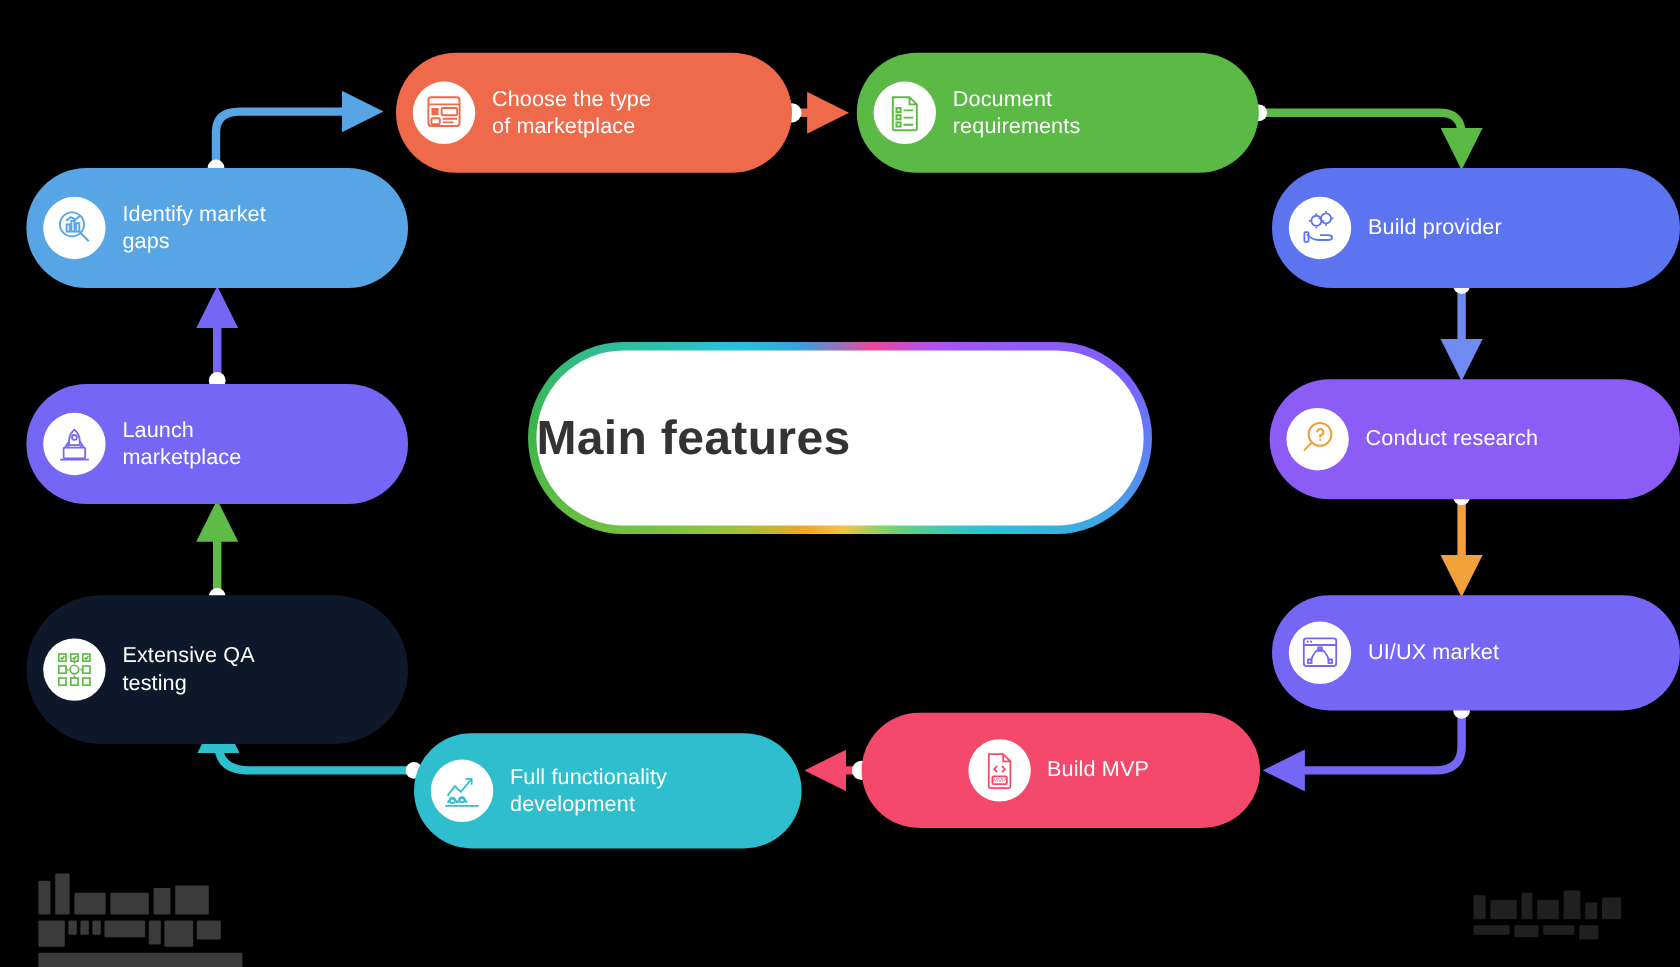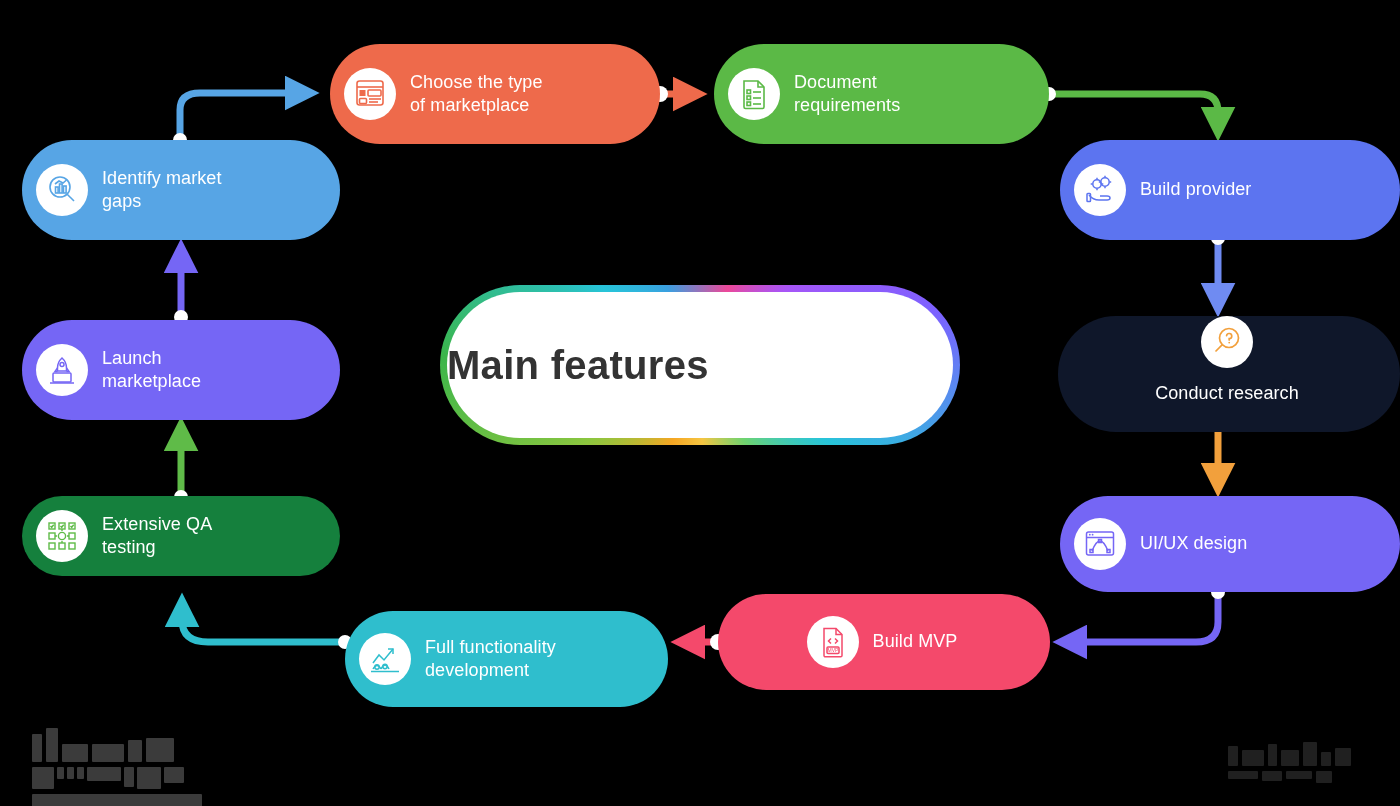--- a/index.html
+++ b/index.html
@@ -235,33 +235,33 @@
         <circle cx="17" cy="11.5" r="2"></circle>
         <path d="M12.5 15 l-2.5 3.5 h2.5 M21.5 15 l2.5 3.5 h-2.5"></path>
         <rect x="8" y="20" width="18" height="9" rx="1"></rect>
         <path d="M5 30 h24"></path>
       </svg>
     </span>
     <span class="lbl">Launch
 marketplace</span>
   </div>
 
-  <div class="node" style="left:1058px; top:316px; width:342px; height:116px; background:#0f172a;flex-direction:column;">
+  <div class="node" style="left:1058px; top:316px; width:342px; height:100px; background:#8b5cf6;">
     <span class="ic">
       <svg width="34" height="34" viewBox="0 0 34 34" fill="none" stroke="#f2a03c" stroke-width="1.7">
         <circle cx="19" cy="13" r="9.5"></circle>
         <line x1="12.3" y1="19.7" x2="5.5" y2="26.5"></line>
         <path d="M16.6 10.6 a2.6 2.6 0 1 1 2.6 3.1 v1.2" stroke-linecap="round"></path>
         <circle cx="19.2" cy="17.6" r="0.9" fill="#f2a03c" stroke="none"></circle>
       </svg>
     </span>
     <span class="lbl">Conduct research</span>
   </div>
 
-  <div class="node" style="left:22px; top:496px; width:318px; height:80px; background:#15803d;">
+  <div class="node" style="left:22px; top:496px; width:318px; height:124px; background:#0f172a;">
     <span class="ic">
       <svg width="34" height="34" viewBox="0 0 34 34" fill="none" stroke="#5fbb48" stroke-width="1.4">
         <rect x="4" y="4" width="6" height="6"></rect>
           <rect x="14" y="4" width="6" height="6"></rect>
           <rect x="24" y="4" width="6" height="6"></rect>
         <rect x="4" y="14" width="6" height="6"></rect>
           <rect x="24" y="14" width="6" height="6"></rect>
         <rect x="4" y="24" width="6" height="6"></rect>
           <rect x="14" y="24" width="6" height="6"></rect>
           <rect x="24" y="24" width="6" height="6"></rect>
@@ -280,21 +280,21 @@
         <rect x="3.5" y="5" width="27" height="23" rx="2"></rect>
         <line x1="3.5" y1="10.5" x2="30.5" y2="10.5"></line>
         <circle cx="6.8" cy="7.7" r="0.9" fill="#7566f5" stroke="none"></circle>
         <circle cx="9.6" cy="7.7" r="0.9" fill="#7566f5" stroke="none"></circle>
         <path d="M9 24 q4-10 8-10 t8 10"></path>
         <rect x="7" y="22.5" width="3" height="3"></rect>
           <rect x="24" y="22.5" width="3" height="3"></rect>
         <rect x="15.5" y="12.5" width="3" height="3"></rect>
       </svg>
     </span>
-    <span class="lbl">UI/UX design</span>
+    <span class="lbl">UI/UX market</span>
   </div>
 
   <div class="node" style="left:345px; top:594px; width:323px; height:96px; background:#2fbecd;margin-top:17px;">
     <span class="ic">
       <svg width="34" height="34" viewBox="0 0 34 34" fill="none" stroke="#2fbecd" stroke-width="1.5">
         <path d="M5 21 L11 13 L16 18 L25 7"></path>
         <path d="M20 7 h5 v5"></path>
         <path d="M5 27 q4-7 8 0"></path>
         <path d="M13 27 q4-8 8 0"></path>
         <circle cx="9" cy="25" r="2.2"></circle>

